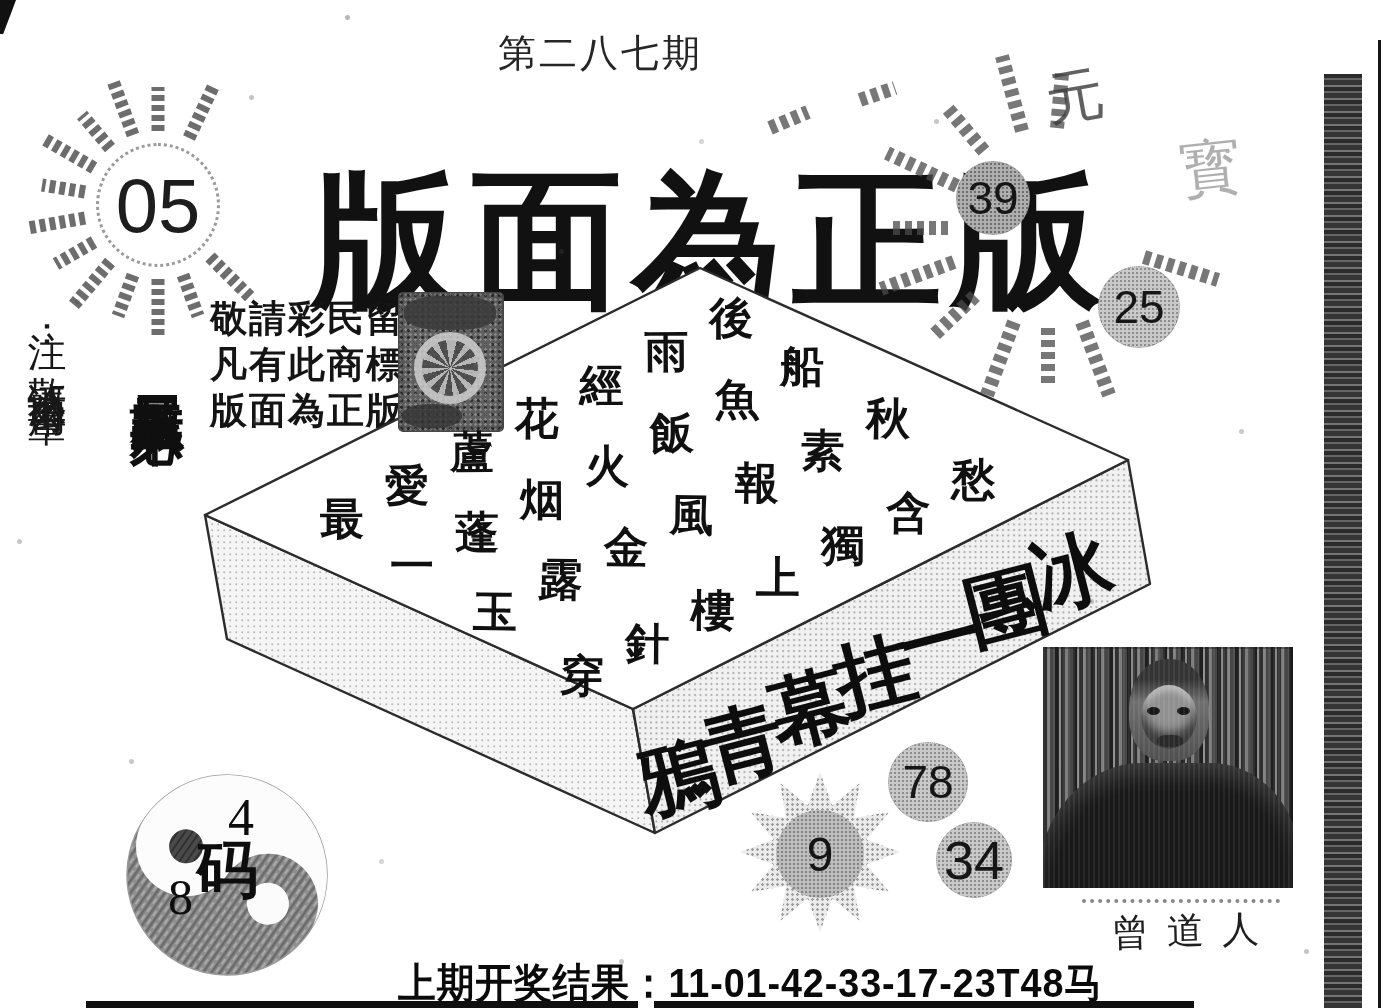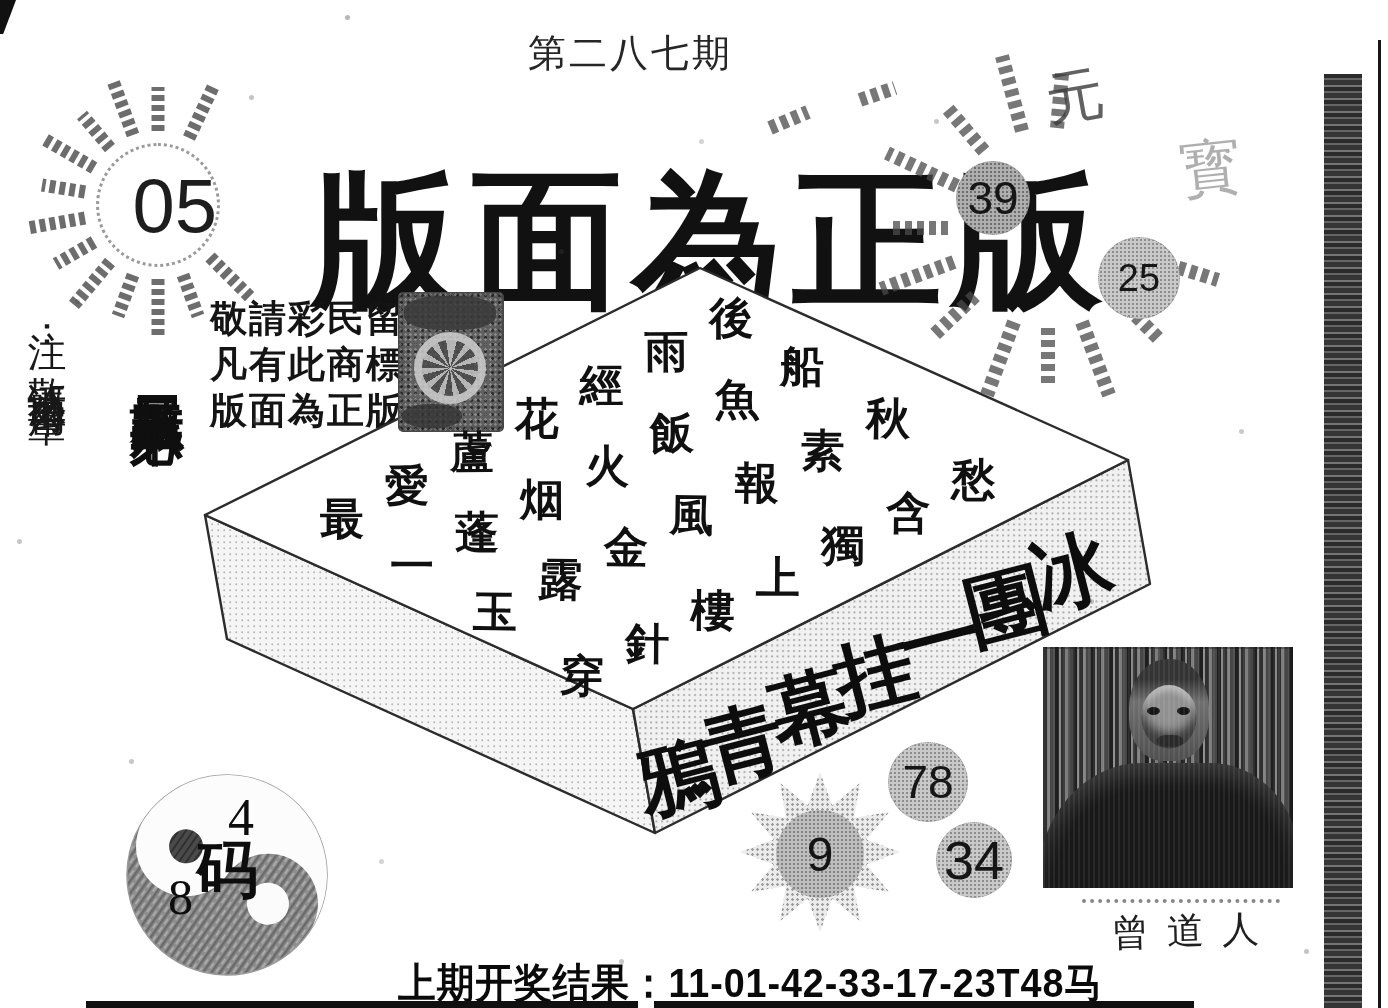--- a/index.html
+++ b/index.html
@@ -6,39 +6,39 @@
   #page {
     position:relative; width:1388px; height:1008px; margin:0 auto;
     background:#ffffff; overflow:hidden;
     font-family:"Liberation Serif", serif; color:#1a1a1a;
   }
   #page * { box-sizing:border-box; }
   .abs { position:absolute; }
 
   
   .issue-label { left:498px; top:28px; font-size:38px; letter-spacing:3px; color:#262626;
-                 font-family:"Liberation Serif", serif;margin-left:30px; }
+                 font-family:"Liberation Serif", serif; }
   .masthead-title { left:312px; top:142px; font-size:150px; font-weight:700; letter-spacing:10px;
                     color:#111; white-space:nowrap; font-family:"Liberation Serif", serif; }
 
   .badge-05 { left:96px; top:143px; width:124px; height:124px; border-radius:50%;
               border:3px dotted #9a9a9a; background:#fff; display:flex; align-items:center;
-              justify-content:flex-end; font-family:"Liberation Sans", sans-serif;
+              justify-content:center; font-family:"Liberation Sans", sans-serif;
               font-size:76px; color:#1d1d1d; z-index:4; }
 
   .num-circle { border-radius:50%; display:flex; align-items:center; justify-content:center;
                 font-family:"Liberation Sans", sans-serif; color:#161616; z-index:4;
                 background-color:#c9c9c9;
                 background-image:radial-gradient(#8d8d8d 1.05px, rgba(0,0,0,0) 1.45px);
                 background-size:4px 4px; border:1px dotted #8f8f8f; }
   .c39 { left:956px; top:161px; width:74px; height:74px; font-size:46px;
          background-color:#aeaeae; background-image:radial-gradient(#6e6e6e 1.1px, rgba(0,0,0,0) 1.5px); }
   .c18 { left:1051px; top:163px; width:78px; height:78px; font-size:46px;
          background-color:#d6d6d6; }
-  .c25 { left:1098px; top:237px; width:82px; height:82px; font-size:38px; }
+  .c25 { left:1098px; top:266px; width:82px; height:82px; font-size:46px; }
   .c43 { left:888px; top:742px; width:80px; height:80px; font-size:46px; }
   .c34 { left:936px; top:822px; width:76px; height:76px; font-size:54px; }
   .c47 { left:860px; top:898px; width:80px; height:80px; font-size:46px; }
 
   .faint-char { font-family:"Liberation Serif", serif; color:#3a3a3a; z-index:3; }
   .fc-yuan { left:1046px; top:58px; font-size:58px; opacity:.8; transform:rotate(-10deg); }
   .fc-bao  { left:1180px; top:126px; font-size:62px; opacity:.4; transform:rotate(-6deg); }
 
   .vtext { writing-mode:vertical-rl; text-orientation:upright; white-space:nowrap; }
   .seal-note { left:20px; top:300px; height:480px; font-size:39px; letter-spacing:4px;

